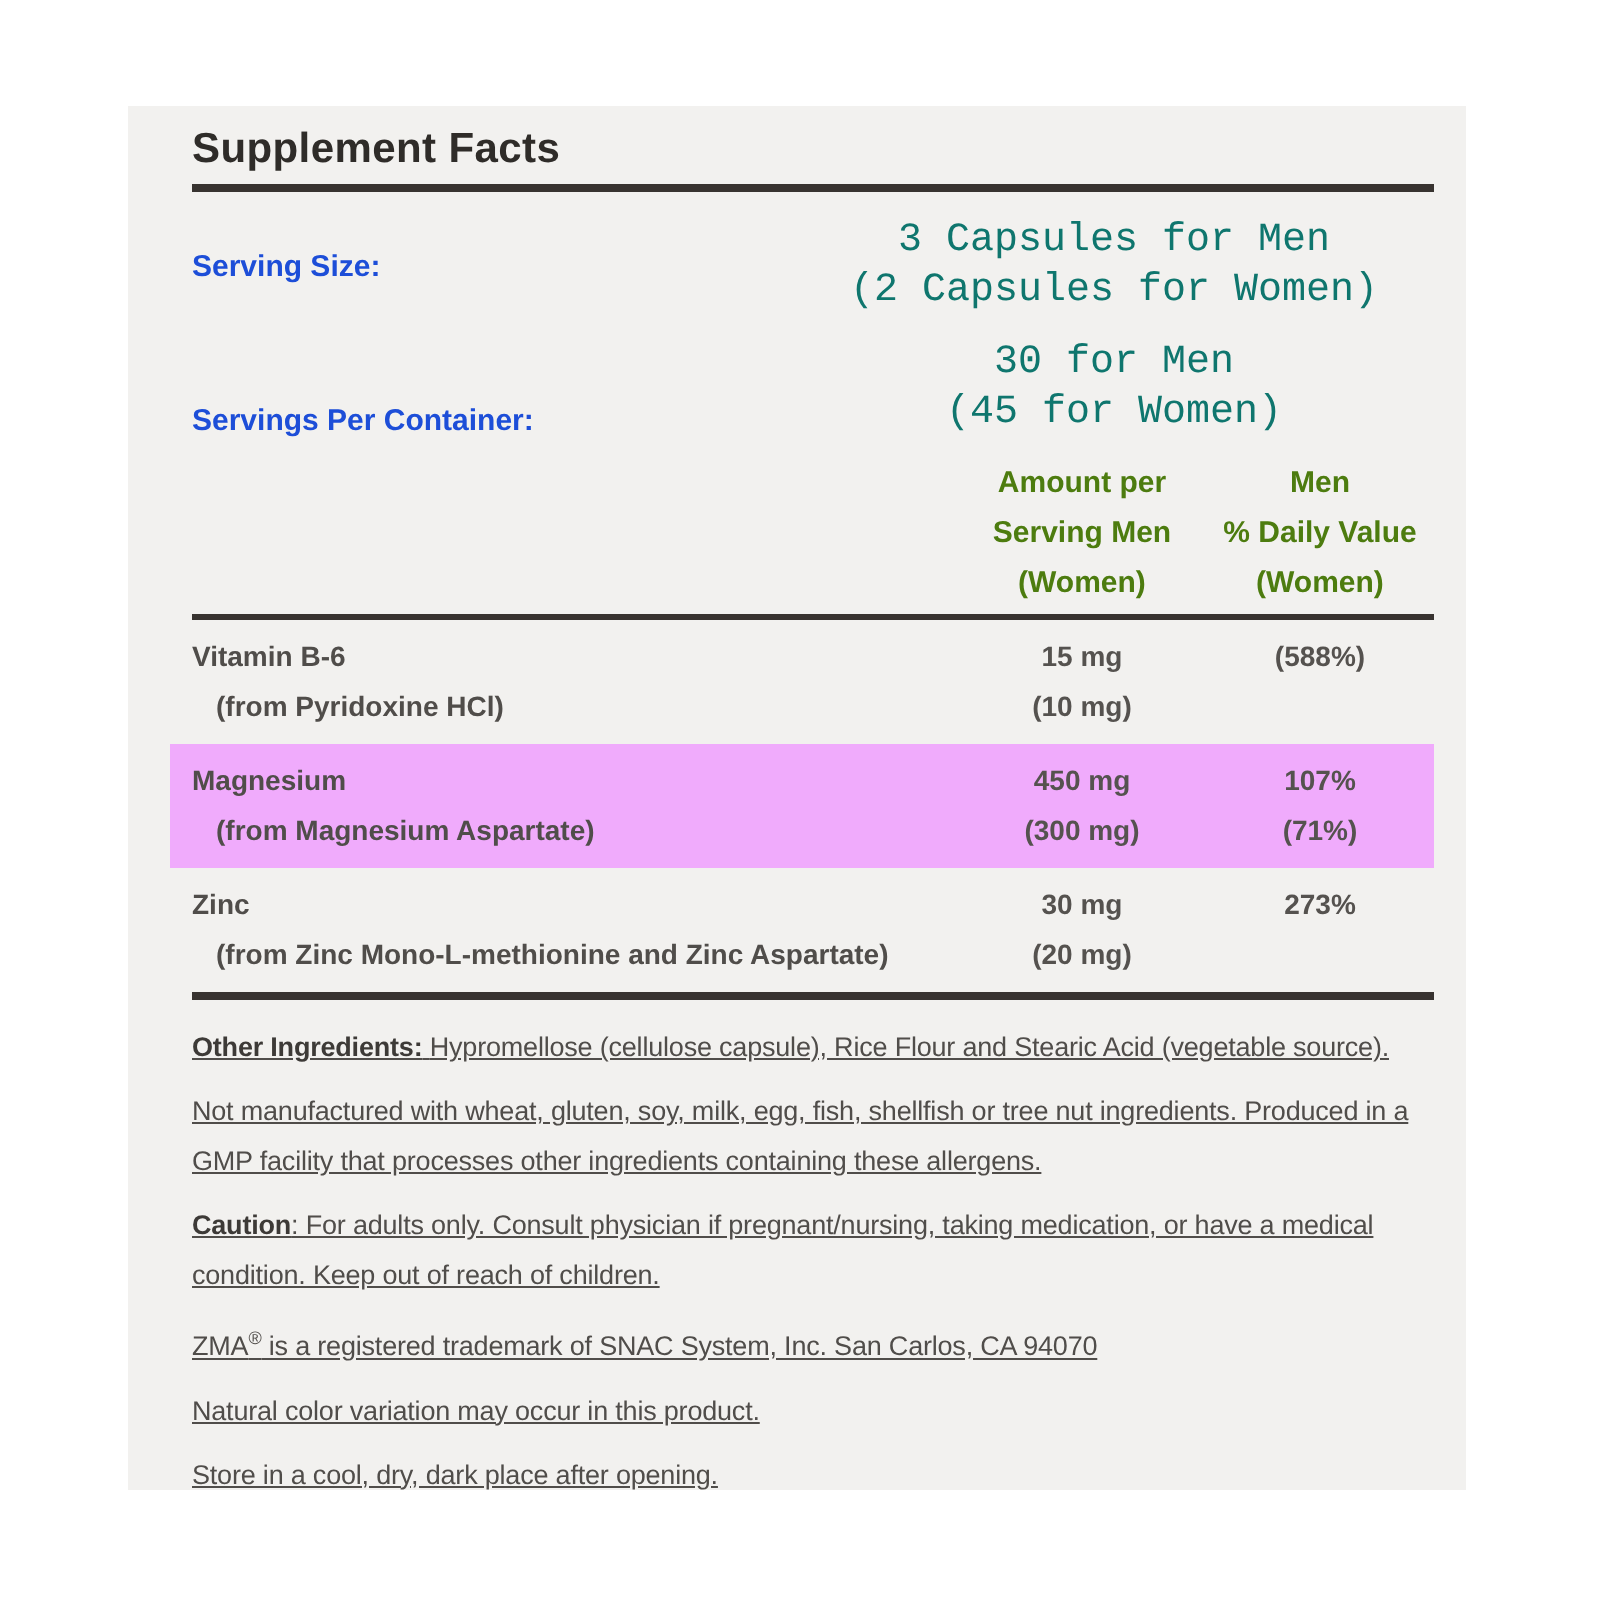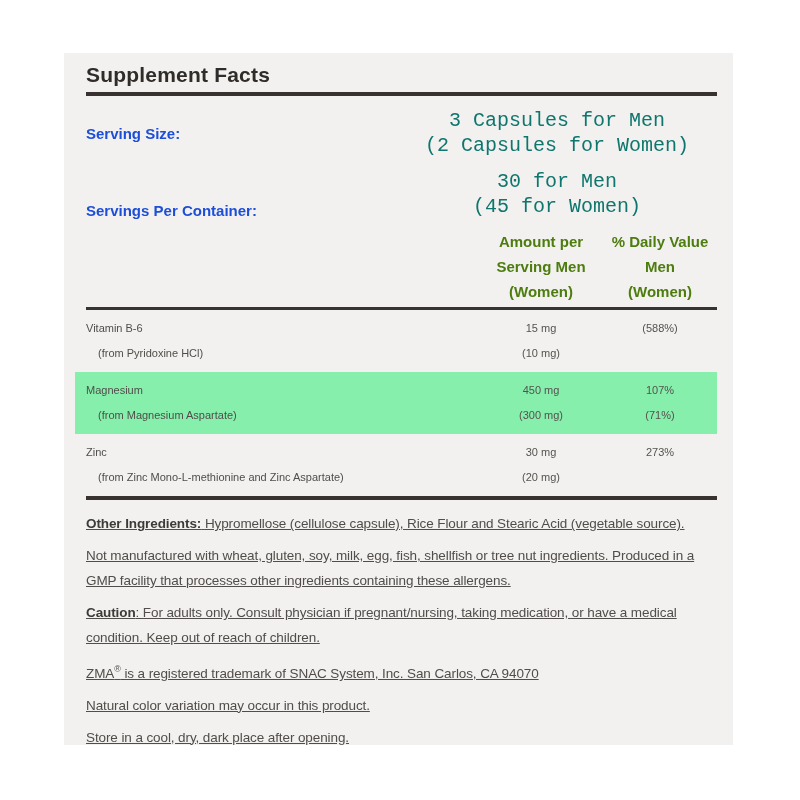--- a/index.html
+++ b/index.html
@@ -3,21 +3,21 @@
 <meta charset="utf-8">
 <style>
   html,body{margin:0;padding:0;}
   body{
     width:800px;height:800px;background:#ffffff;position:relative;
     font-family:"Liberation Sans", sans-serif;
     -webkit-font-smoothing:antialiased;
   }
   .panel{
     position:absolute;left:64px;top:53px;width:669px;height:692px;
-    background:#f2f1ef;box-sizing:border-box;overflow:hidden;
+    background:#f2f1ef;box-sizing:border-box;overflow:hidden;padding-left:10px;
   }
   .content{margin:0 16px 0 22px;}
 
   
   .title{
     margin:9px 0 0 0;font-size:21px;line-height:26px;font-weight:700;
     color:#2f2c29;letter-spacing:.2px;
     border-bottom:4px solid #383330;padding-bottom:4px;
   }
 
@@ -28,24 +28,24 @@
   .serving-label{flex:1;font-size:15px;font-weight:700;color:#1d4ed8;}
   .serving-value{width:320px;text-align:center;font-size:20px;line-height:25px;color:#0f766e;font-family:Liberation Mono, monospace;}
 
   
   .t-row{display:flex;}
   .c-name{flex:1;min-width:0;}
   .c-amount{width:124px;text-align:center;}
   .c-dv{width:114px;text-align:center;}
   .t-head{margin-top:10px;font-size:15px;font-weight:700;line-height:25px;color:#4d7c0f;
           border-bottom:3px solid #383330;padding-bottom:3px;}
-  .n-row{padding:6px 0;font-size:11px;line-height:25px;color:#55524f;}
+  .n-row{padding:6px 0;font-size:14px;line-height:25px;color:#55524f;font-weight:bold;}
   .n-row .c-name{color:#504d4a;}
   .n-row .src{padding-left:12px;}
-  .n-row.white{background:#86efac;margin-left:-11px;padding-left:11px;}
+  .n-row.white{background:#f0abfc;margin-left:-11px;padding-left:11px;}
   .table-bottom-rule{border-bottom:4px solid #383330;}
 
   
   .footnotes{padding-top:11px;font-size:13.5px;line-height:25px;letter-spacing:-0.1px;color:#504d4a;text-decoration:underline;}
   .footnotes p{margin:0 0 7px 0;}
   .footnotes strong{color:#3d3a37;}
   .footnotes sup{font-size:9px;}
 </style>
 </head>
 <body>
@@ -72,22 +72,22 @@
     </div>
 
     <div class="t-row t-head">
       <div class="c-name"></div>
       <div class="c-amount">
         <div>Amount per</div>
         <div>Serving Men</div>
         <div>(Women)</div>
       </div>
       <div class="c-dv">
+        <div>Men</div>
         <div>% Daily Value</div>
-        <div>Men</div>
         <div>(Women)</div>
       </div>
     </div>
 
     <div class="t-row n-row">
       <div class="c-name">
         <div>Vitamin B-6</div>
         <div class="src">(from Pyridoxine HCl)</div>
       </div>
       <div class="c-amount">

